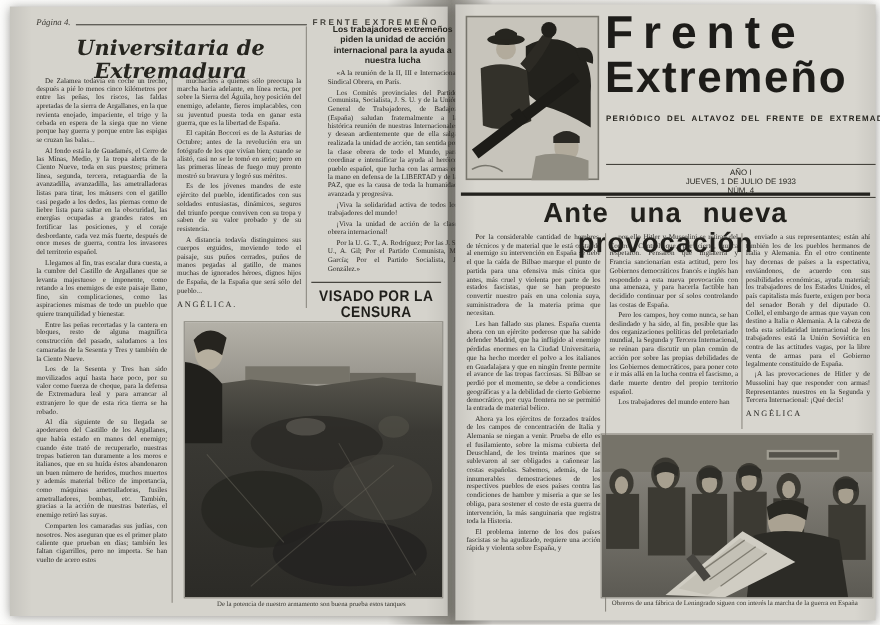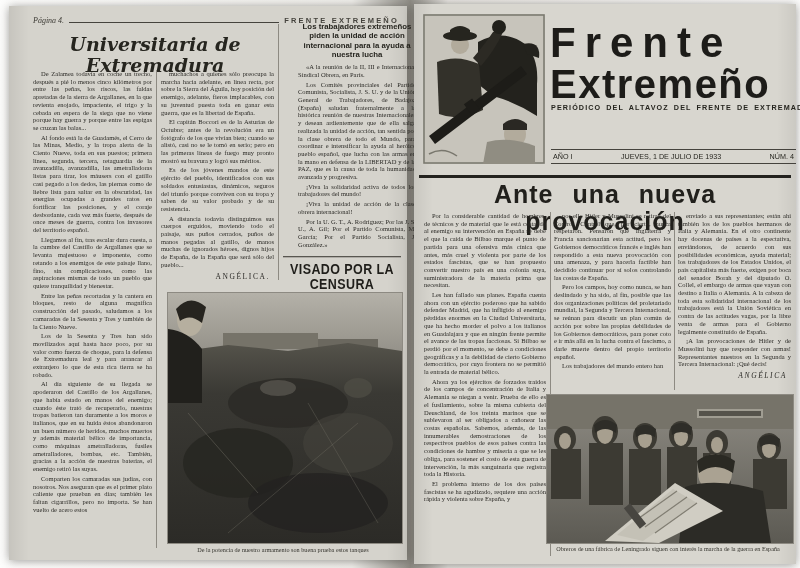--- a/index.html
+++ b/index.html
@@ -15,37 +15,37 @@
   .b{font:6.5px/7.7px "Liberation Serif",serif;text-align:justify;text-indent:8px;margin:0 0 2px 0;color:#2b2a26;}
   .col{position:absolute;overflow:hidden;}
   .vr{position:absolute;width:1px;background:#8d8a82;}
   
   .lp-top{left:24px;right:8px;top:10px;display:flex;align-items:flex-end;}
   .lp-pagenum{font:italic 8px/9px "Liberation Serif",serif;color:#3c3a34;white-space:nowrap;}
   .lp-rule{flex:1;border-bottom:1px solid #45433d;margin:0 5px 2px 5px;height:1px;}
   .lp-paper{font:bold 7.5px/9px "Liberation Sans",sans-serif;letter-spacing:2.2px;color:#45433d;white-space:nowrap;}
   .lp-headline{left:22px;top:28px;width:248px;font:italic bold 19px/1.1 "DejaVu Serif",serif;text-align:center;color:#26251f;}
   .c3head{font:bold 7.8px/9.3px "Liberation Sans",sans-serif;text-align:center;margin:0 0 4px 0;color:#26251f;}
-  .sig{font:7.5px/9px "Liberation Serif",serif;letter-spacing:1.6px;text-align:right;margin:3px 4px 0 0;color:#2b2a26;}
+  .sig{font:7.5px/9px "Liberation Serif",serif;letter-spacing:1.6px;text-align:left;margin:3px 4px 0 0;color:#2b2a26;}
   .censor{position:absolute;font:bold 12.5px/1 "Liberation Sans",sans-serif;letter-spacing:.4px;text-align:center;
           color:#1f1e1a;border-top:1px solid #45433d;padding-top:5px;transform:scaleY(1.12);}
   .photo{position:absolute;border:1px solid #8d8a82;overflow:hidden;}
   .caption{position:absolute;font:6.2px/7.5px "Liberation Serif",serif;text-align:center;color:#35342e;}
   
   .mast-title{left:136px;top:4px;width:242px;color:#1d1c19;}
-  .mt1{display:block;font:bold 42px/44px "Liberation Sans",sans-serif;letter-spacing:9px;margin-top:13px;}
+  .mt1{display:block;font:bold 42px/44px "Liberation Sans",sans-serif;letter-spacing:9px;}
   .mt2{display:block;font:bold 40px/42px "Liberation Sans",sans-serif;letter-spacing:1.5px;margin-top:-2px;}
   .mast-sub{left:137px;top:100px;width:241px;font:bold 7.2px/8px "Liberation Sans",sans-serif;letter-spacing:1.1px;
             word-spacing:2px;color:#26251f;white-space:nowrap;}
   .mast-info{left:137px;top:112px;width:241px;display:flex;}
   .mast-info .cell{flex:1;font:bold 7.4px/9.6px "Liberation Sans",sans-serif;text-align:center;color:#26251f;padding:2px 3px;}
   .mast-info .cell+.cell{border-left:1px solid #45433d;}
   .mast-date{left:137px;top:145px;width:241px;display:flex;justify-content:space-between;align-items:center;
              border-top:1px solid #45433d;border-bottom:1px solid #45433d;padding:2.5px 2px;
-             font:7.2px/8px "Liberation Sans",sans-serif;color:#26251f;}
+             font:7.2px/8px "Liberation Sans",sans-serif;color:#26251f;flex-direction:column;}
   .thick-rule{left:5px;top:171px;width:372px;height:3px;background:#23221e;}
   .rp-headline{left:5px;top:177px;width:372px;font:bold 25px/27px "Liberation Sans",sans-serif;
                letter-spacing:1px;word-spacing:11px;text-align:center;color:#21201c;}
   svg{display:block;}
 </style>
 </head>
 <body>
 
 <div class="scan">
 
@@ -179,21 +179,21 @@
       <p class="b">por ello Hitler y Mussolini se retiran del Control, Control que, por cierto, nunca respetaron. Pensaron que Inglaterra y Francia sancionarían esta actitud, pero los Gobiernos democráticos francés e inglés han respondido a esta nueva provocación con una amenaza, y para hacerla factible han decidido continuar por sí solos controlando las costas de España.</p>
       <p class="b">Pero los campos, hoy como nunca, se han deslindado y ha sido, al fin, posible que las dos organizaciones políticas del proletariado mundial, la Segunda y Tercera Internacional, se reúnan para discutir un plan común de acción por sobre las propias debilidades de los Gobiernos democráticos, para poner coto e ir más allá en la lucha contra el fascismo, a darle muerte dentro del propio territorio español.</p>
       <p class="b">Los trabajadores del mundo entero han</p>
     </div>
 
     <div class="vr" style="left:260px;top:208px;height:178px;"></div>
 
     <div class="col" style="left:264px;top:208px;width:113px;height:180px;">
       <p class="b">enviado a sus representantes; están ahí también los de los pueblos hermanos de Italia y Alemania. En el otro continente hay docenas de países a la espectativa, enviándonos, de acuerdo con sus posibilidades económicas, ayuda material; los trabajadores de los Estados Unidos, el país capitalista más fuerte, exigen por boca del senador Borah y del diputado O. Collel, el embargo de armas que vayan con destino a Italia o Alemania. A la cabeza de toda esta solidaridad internacional de los trabajadores está la Unión Soviética en contra de las actitudes vagas, por la libre venta de armas para el Gobierno legalmente constituído de España.</p>
       <p class="b">¡A las provocaciones de Hitler y de Mussolini hay que responder con armas! Representantes nuestros en la Segunda y Tercera Internacional: ¡Qué decís!</p>
-      <div class="sig" style="font-style:italic;">ANGÉLICA</div>
+      <div class="sig" style="">ANGÉLICA</div>
     </div>
 
     <div class="photo" style="left:132px;top:390px;width:246px;height:148px;">
       <svg width="246" height="148" viewBox="0 0 246 148" xmlns="http://www.w3.org/2000/svg">
         <defs>
           <linearGradient id="wbg" x1="0" y1="0" x2="0" y2="1">
             <stop offset="0" stop-color="#8f8c84"></stop>
               <stop offset="1" stop-color="#5c5a53"></stop>
           </linearGradient>
         </defs>

